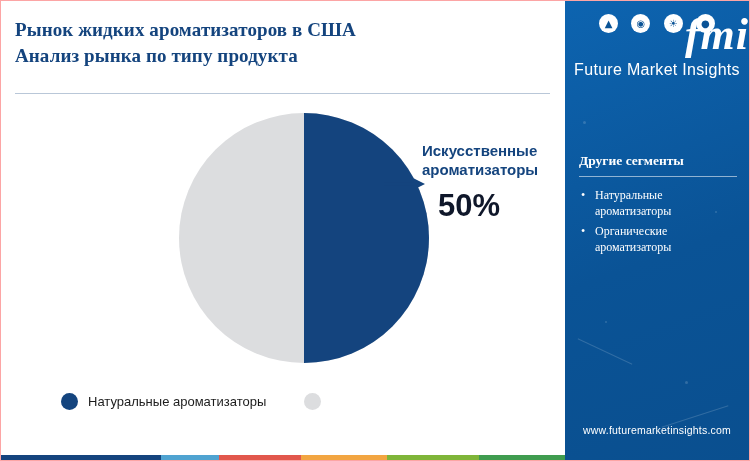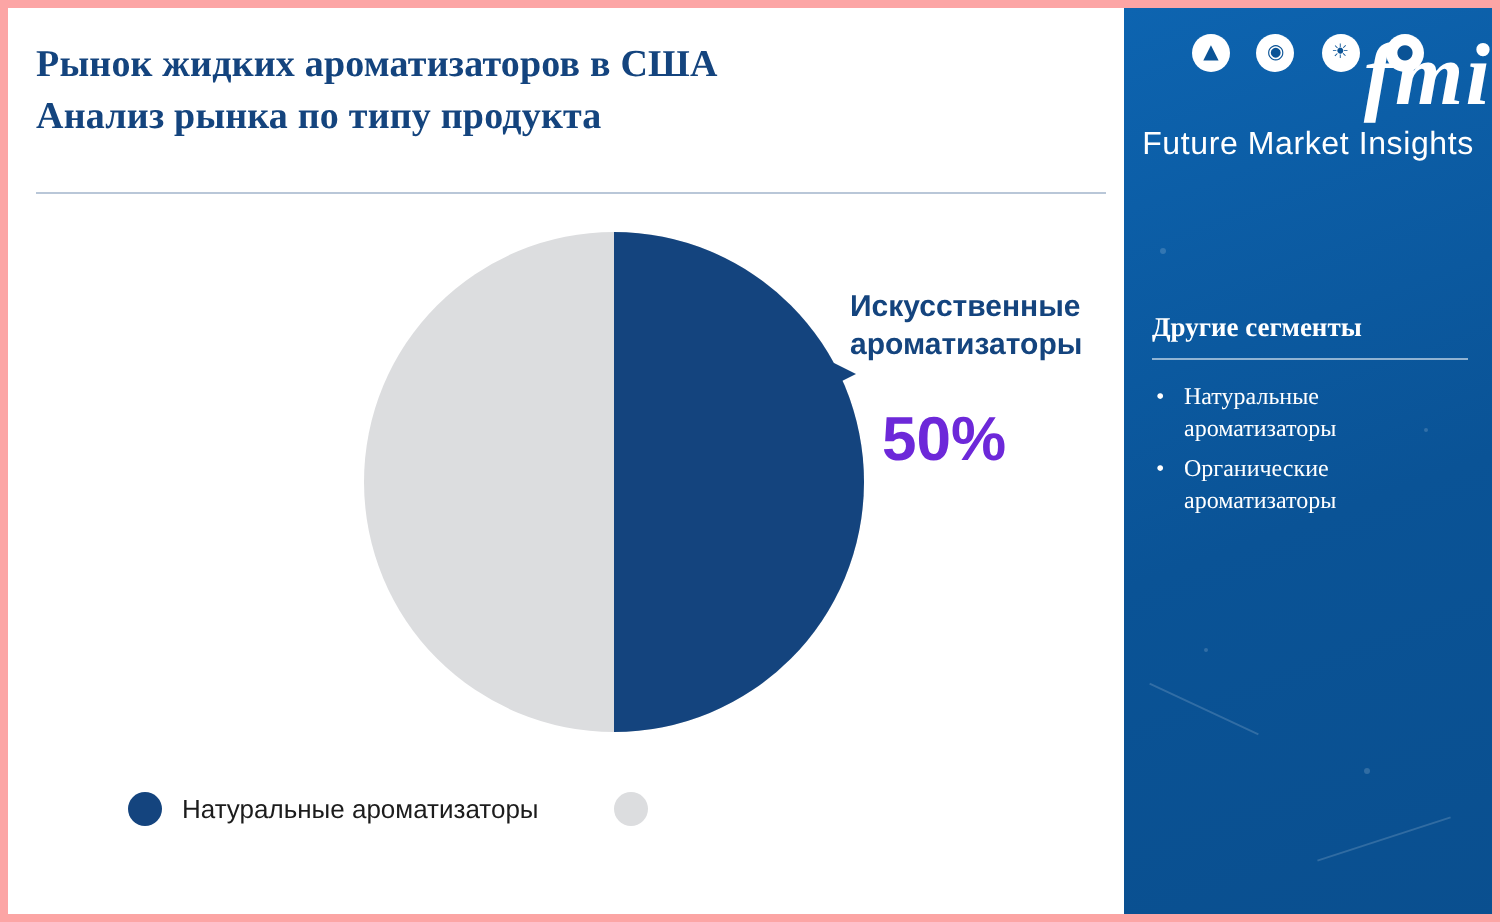--- a/index.html
+++ b/index.html
@@ -12,21 +12,21 @@
     background: #ffffff;
     font-family: "Liberation Sans", sans-serif;
     overflow: hidden;
   }
   #page {
     position: relative;
     width: 750px;
     height: 461px;
     background: #ffffff;
     box-sizing: border-box;
-    border: 4px solid #fca5a5;
+    border: 1px solid #fca5a5;
     overflow: hidden;
   }
 
   
   #main {
     position: absolute;
     left: 0;
     top: 0;
     width: 566px;
     height: 461px;
@@ -92,26 +92,26 @@
   }
   #callout-label {
     color: #14447e;
     font-weight: bold;
     font-size: 15px;
     line-height: 19px;
     text-align: left;
     padding-left: 8px;
   }
   #callout-value {
-    color: #6d28d9;
+    color: #0f172a;
     font-weight: bold;
     font-size: 31px;
     line-height: 36px;
     padding-left: 24px;
-    margin-top: 20px;
+    margin-top: 9px;
   }
   #arrow {
     position: absolute;
     left: 383px;
     top: 176px;
     width: 42px;
     height: 14px;
   }
 
   
@@ -341,15 +341,16 @@
 
     <div id="segments-box">
       <div id="segments-title">Другие сегменты</div>
       <div id="segments-rule"></div>
       <ul id="segments-list">
         <li>Натуральные ароматизаторы</li>
         <li>Органические ароматизаторы</li>
       </ul>
     </div>
 
+    <div id="site-url">www.futuremarketinsights.com</div>
   </div>
 
 </div>
 
 </body></html>

